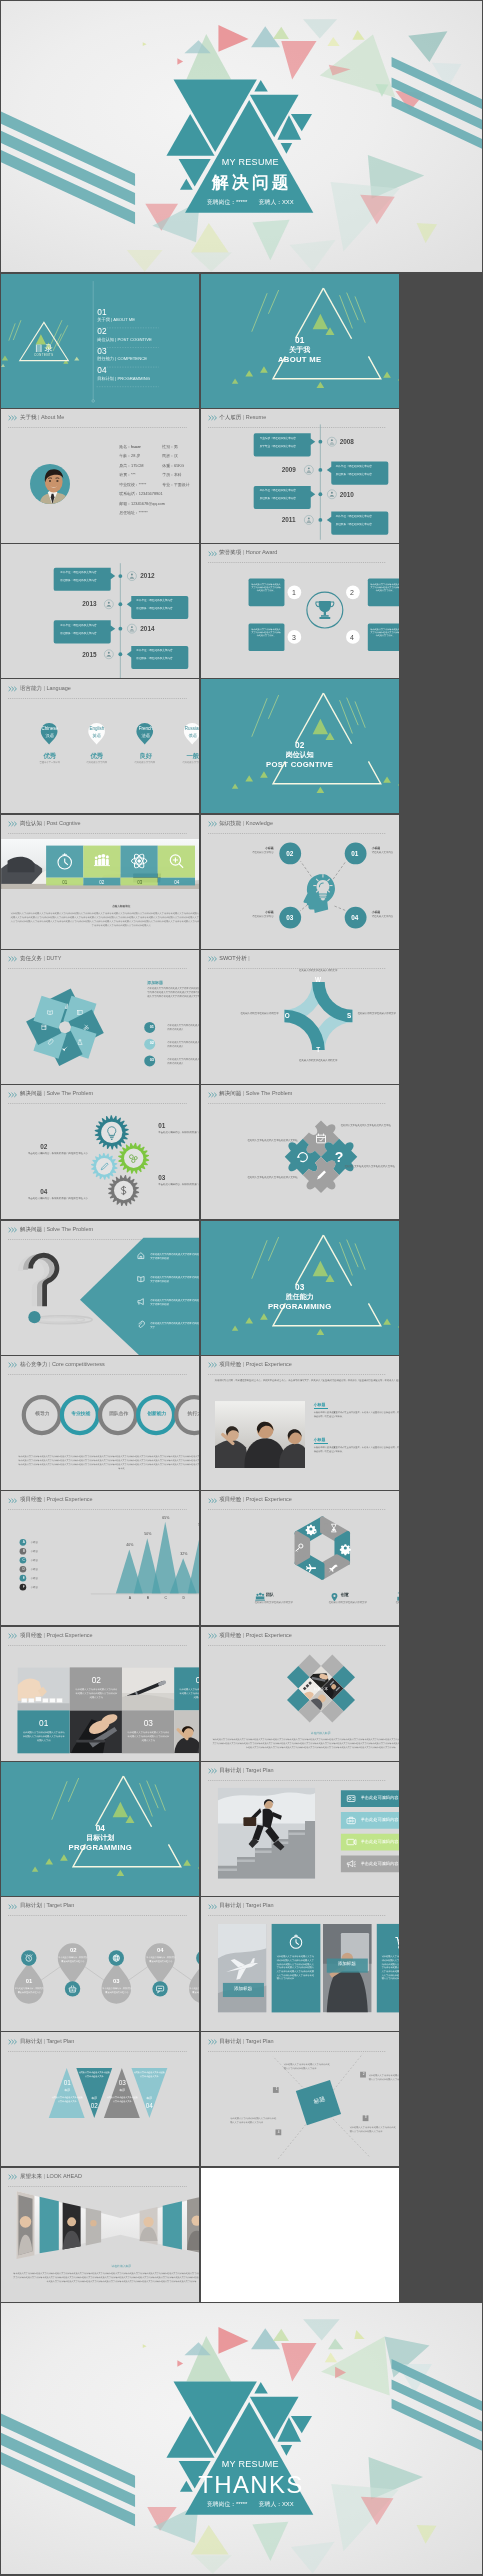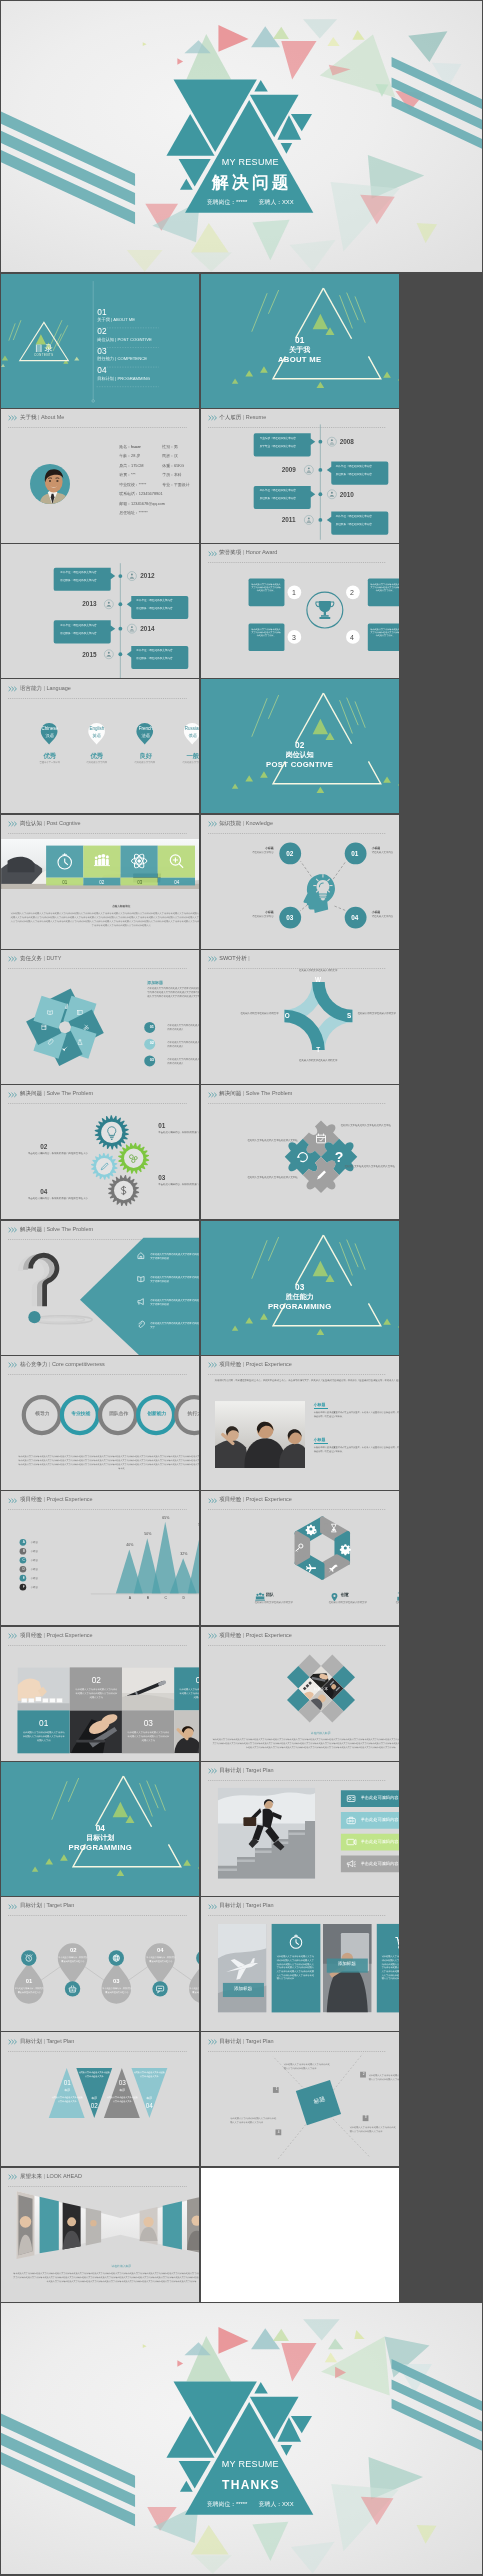--- a/index.html
+++ b/index.html
@@ -1804,21 +1804,21 @@
         <polygon points="0,232 209,329 209,348 0,251"></polygon>
       </g>
       <g fill="#6fb0b6" opacity="0.95">
         <polygon points="609,87 750,153 750,168 609,102"></polygon>
         <polygon points="609,119 750,185 750,200 609,134"></polygon>
         <polygon points="609,149 750,215 750,230 609,164"></polygon>
       </g>
     </svg>
     <div class="abs" style="left:0;top:0;width:481px;height:271px">
       <div class="abs" style="left:185px;width:128px;top:157px;text-align:center;color:#fff;font-size:9px;letter-spacing:0.3px;line-height:9px">MY RESUME</div>
-      <div class="abs" style="left:185px;width:128px;top:172px;text-align:center;color:#fff;font-size:12px;font-weight:bold;letter-spacing:1.3px;text-indent:1.3px;line-height:20.5px">THANKS</div>
+      <div class="abs" style="left:185px;width:128px;top:172px;text-align:center;color:#fff;font-size:24px;font-weight:normal;letter-spacing:1.3px;text-indent:1.3px;line-height:20.5px">THANKS</div>
       <div class="abs" style="left:185px;width:128px;top:198px;text-align:center;color:#fff;font-size:5.8px;line-height:7px">
         <span>竞聘岗位：*****</span>
         <span style="display:inline-block;width:8.3px"></span>
         <span>竞聘人：XXX</span>
       </div>
     </div>
   </div>
 
 </div>
 

